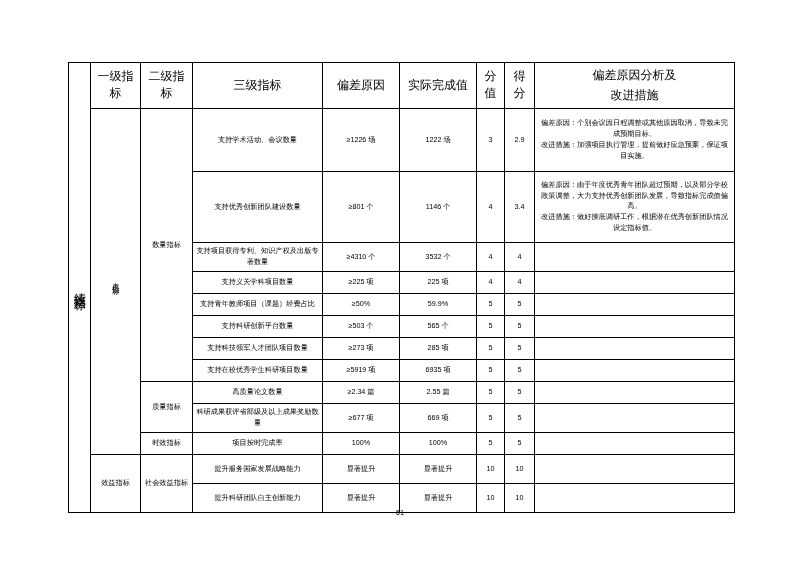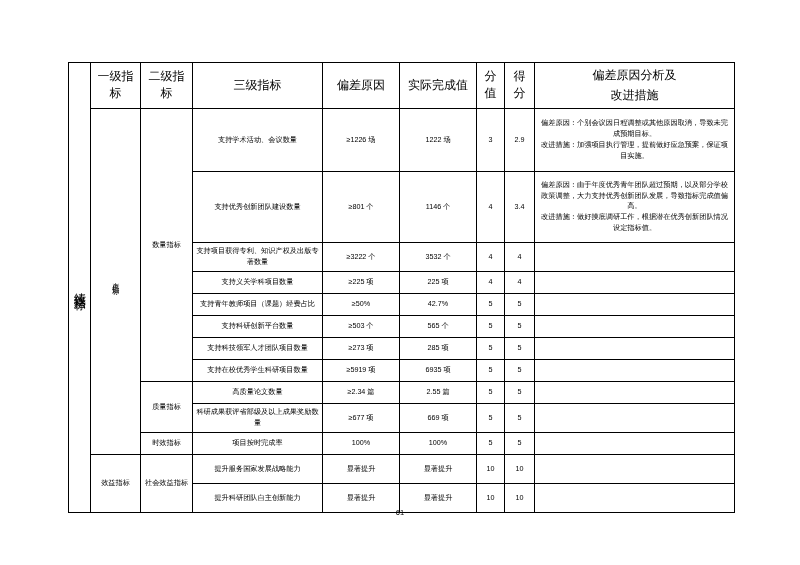--- a/index.html
+++ b/index.html
@@ -141,40 +141,40 @@
           <td>≥801 个</td>
           <td>1146 个</td>
           <td>4</td>
           <td>3.4</td>
           <td class="cell-just" style="white-space:pre-line">偏差原因：由于年度优秀青年团队超过预期，以及部分学校政策调整，大力支持优秀创新团队发展，导致指标完成值偏高。
 改进措施：做好摸底调研工作，根据潜在优秀创新团队情况设定指标值。</td>
         </tr>
 
         <tr class="row-mid">
           <td class="cell-left">支持项目获得专利、知识产权及出版专著数量</td>
-          <td>≥3222 个</td>
+          <td>≥4310 个</td>
           <td>3532 个</td>
           <td>4</td>
           <td>4</td>
           <td></td>
         </tr>
 
         <tr class="row-small">
           <td class="cell-left">支持义关学科项目数量</td>
           <td>≥225 项</td>
           <td>225 项</td>
           <td>4</td>
           <td>4</td>
           <td></td>
         </tr>
 
         <tr class="row-small">
           <td class="cell-left">支持青年教师项目（课题）经费占比</td>
           <td>≥50%</td>
-          <td>42.7%</td>
+          <td>59.9%</td>
           <td>5</td>
           <td>5</td>
           <td></td>
         </tr>
 
         <tr class="row-small">
           <td class="cell-left">支持科研创新平台数量</td>
           <td>≥503 个</td>
           <td>565 个</td>
           <td>5</td>

